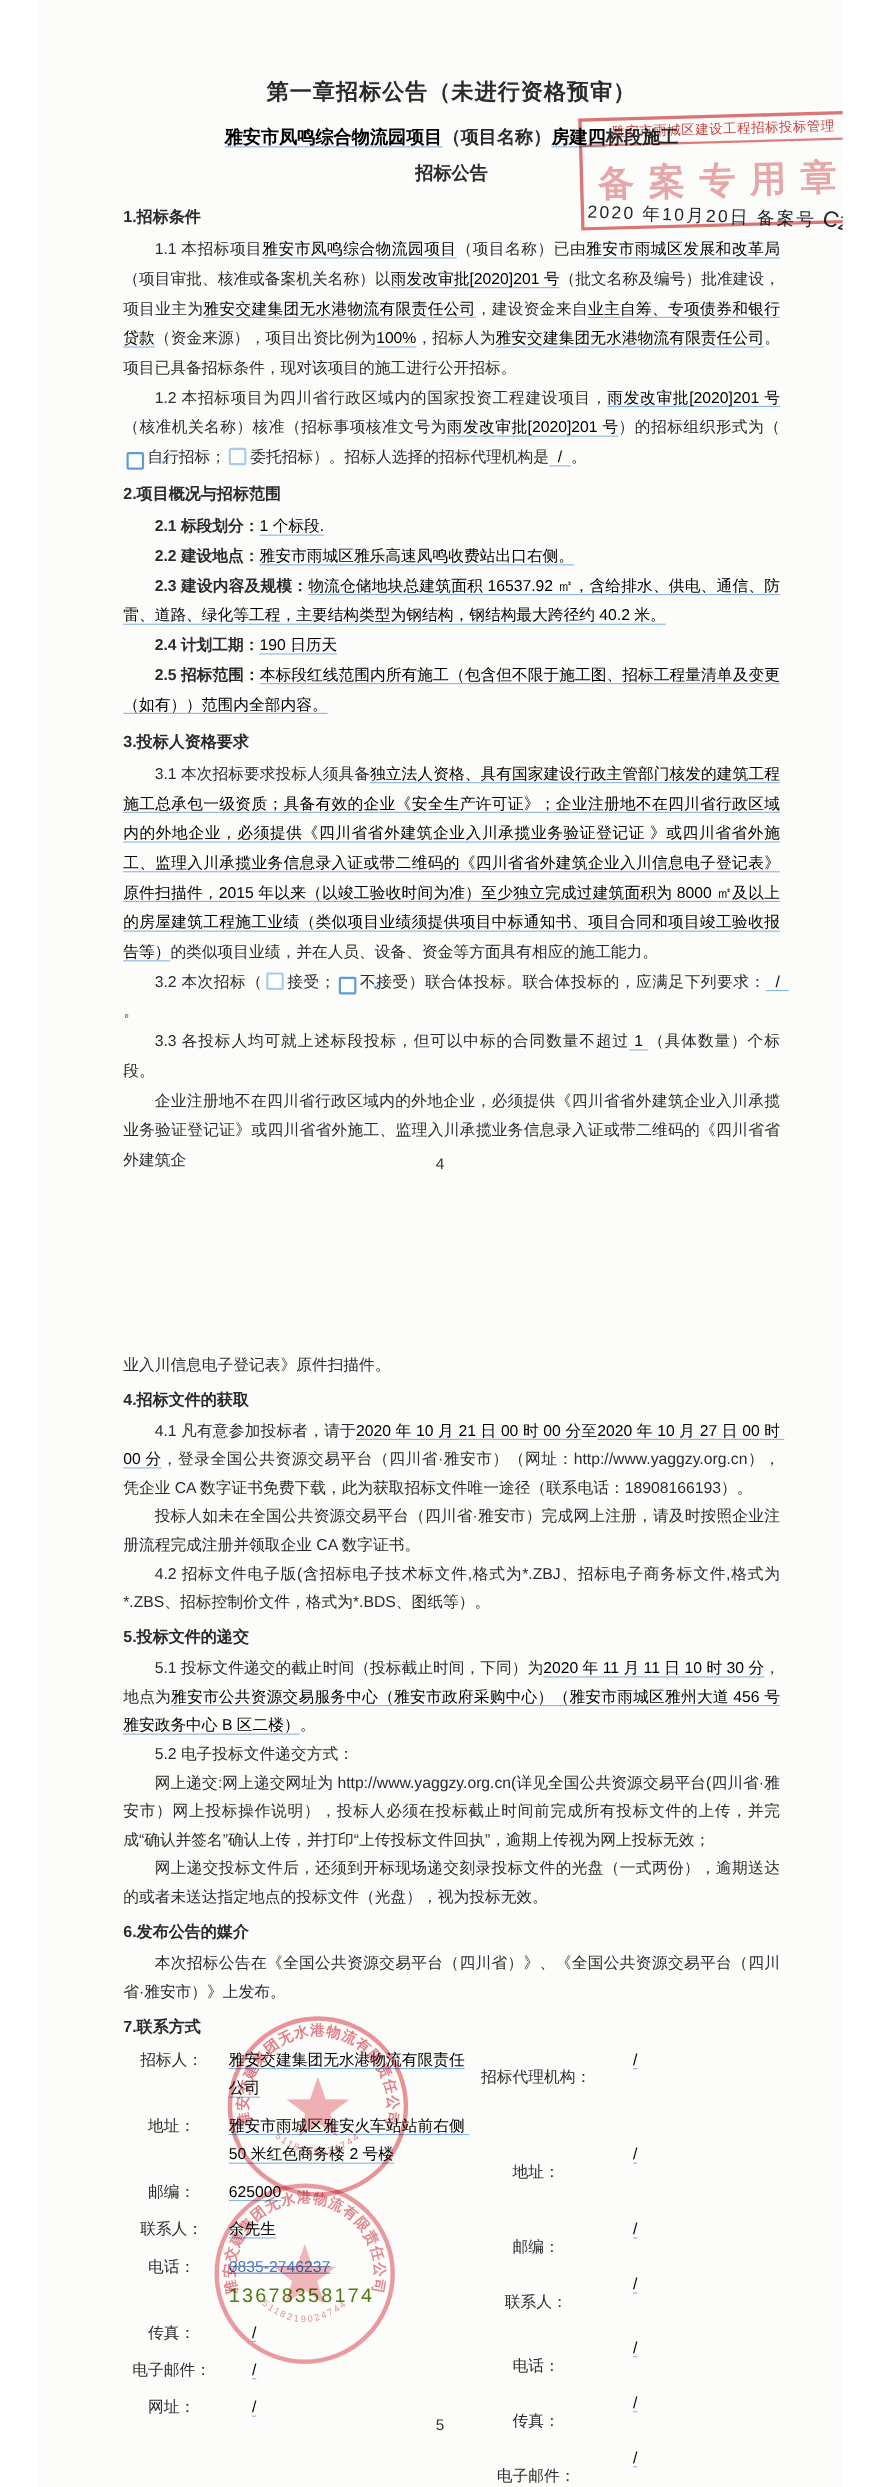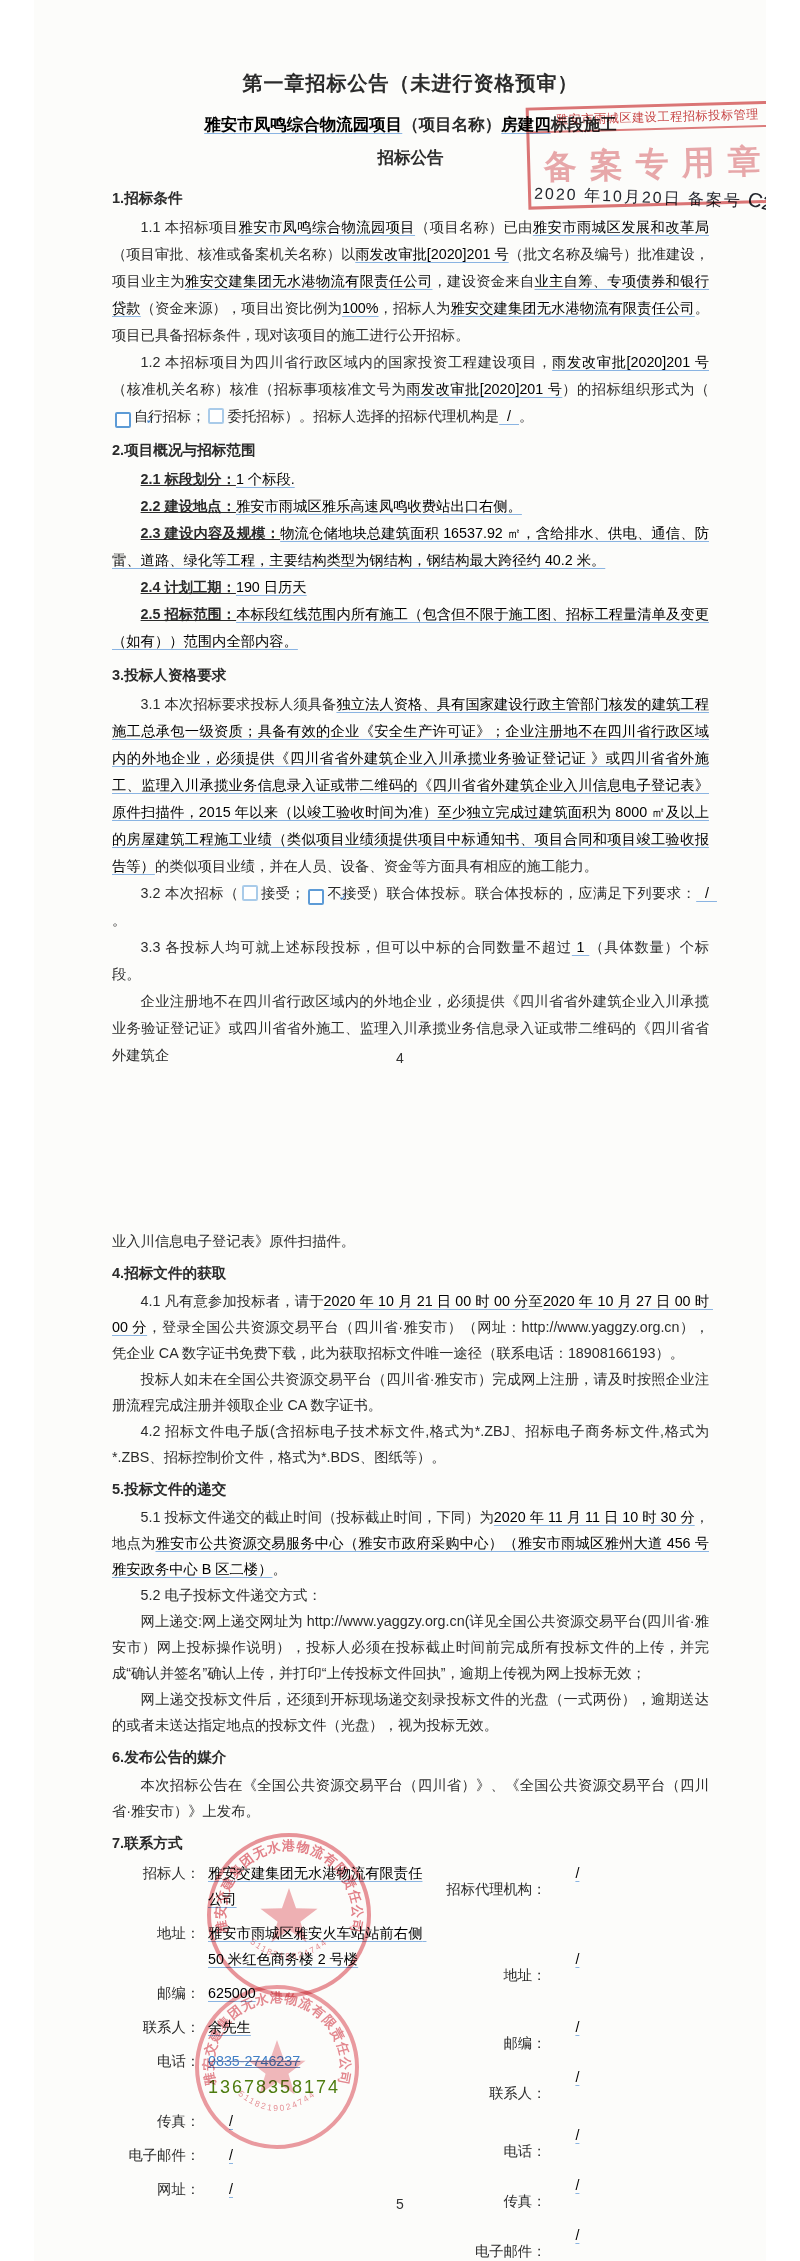--- a/index.html
+++ b/index.html
@@ -14,21 +14,21 @@
   .title{text-align:center;font-size:20px;font-weight:bold;margin:8px 0 17px;letter-spacing:1px;}
   .subtitle{text-align:center;font-size:16.5px;font-weight:bold;margin:0 0 11px;}
   .subheading{text-align:center;font-size:16.5px;font-weight:bold;margin:0 0 16px;}
   .doc p{margin:0;font-size:14.3px;line-height:27px;text-align:justify;}
   .flow2 p{line-height:26px;}
   .ind{text-indent:2em;}
   .mt{margin-top:5px;}
   .hsec{font-size:14.6px;font-weight:bold;line-height:27px;margin:7px 0 2px;}
   .flow2 .hsec{margin:6px 0 2px;line-height:26px;}
   .lk{color:#000000;text-decoration:underline;text-decoration-color:#8ab4e2;text-underline-offset:3px;white-space:pre-wrap;}
-  .bld{font-weight:bold;text-decoration:underline;}
+  .bld{font-weight:bold;}
   .strike{color:#3e7ec6;text-decoration:underline line-through;text-decoration-color:#6f86b8;white-space:pre-wrap;}
   .hw{font-size:18px;color:#4d7c0f;letter-spacing:2px;}
   .cb{display:inline-block;box-sizing:border-box;width:16px;height:16px;border:2px solid #5d9bd6;border-radius:2px;
       vertical-align:-3px;margin:0 3px;line-height:12px;text-align:center;font-size:12px;color:#3e7ec6;font-weight:bold;background:#fff;}
   .cbe{border-color:#a9cbe9;}
   .pagenum{position:absolute;width:100%;text-align:center;font-size:14px;color:#333;}
   .pn4{top:1050px;} .pn5{top:2196px;}
 
   
   .stamp-rect{position:absolute;left:493px;top:104px;width:263px;height:102px;
@@ -45,21 +45,21 @@
   
   .seal{position:absolute;mix-blend-mode:multiply;pointer-events:none;opacity:0.85;}
   .seal1{left:170px;top:1830px;}
   .seal2{left:158px;top:1982px;}
 
   
   .contact{display:flex;margin-top:4px;}
   .ccol-l{width:53%;}
   .ccol-r{width:47%;}
   .crow{display:flex;align-items:flex-start;margin-bottom:8px;}
-  .clabel{flex:none;width:88px;text-align:right;font-size:14.3px;line-height:26px;}
+  .clabel{flex:none;width:88px;text-align:center;font-size:14.3px;line-height:26px;}
   .ccol-r .clabel{width:118px;margin-top:16px;}
   .cval{margin-left:8px;font-size:14.3px;line-height:26px;}
   .cval-wide{width:232px;}
   .slashv{display:inline-block;min-width:46px;text-align:center;}
 </style>
 </head>
 <body>
 
 <div class="doc">
 

